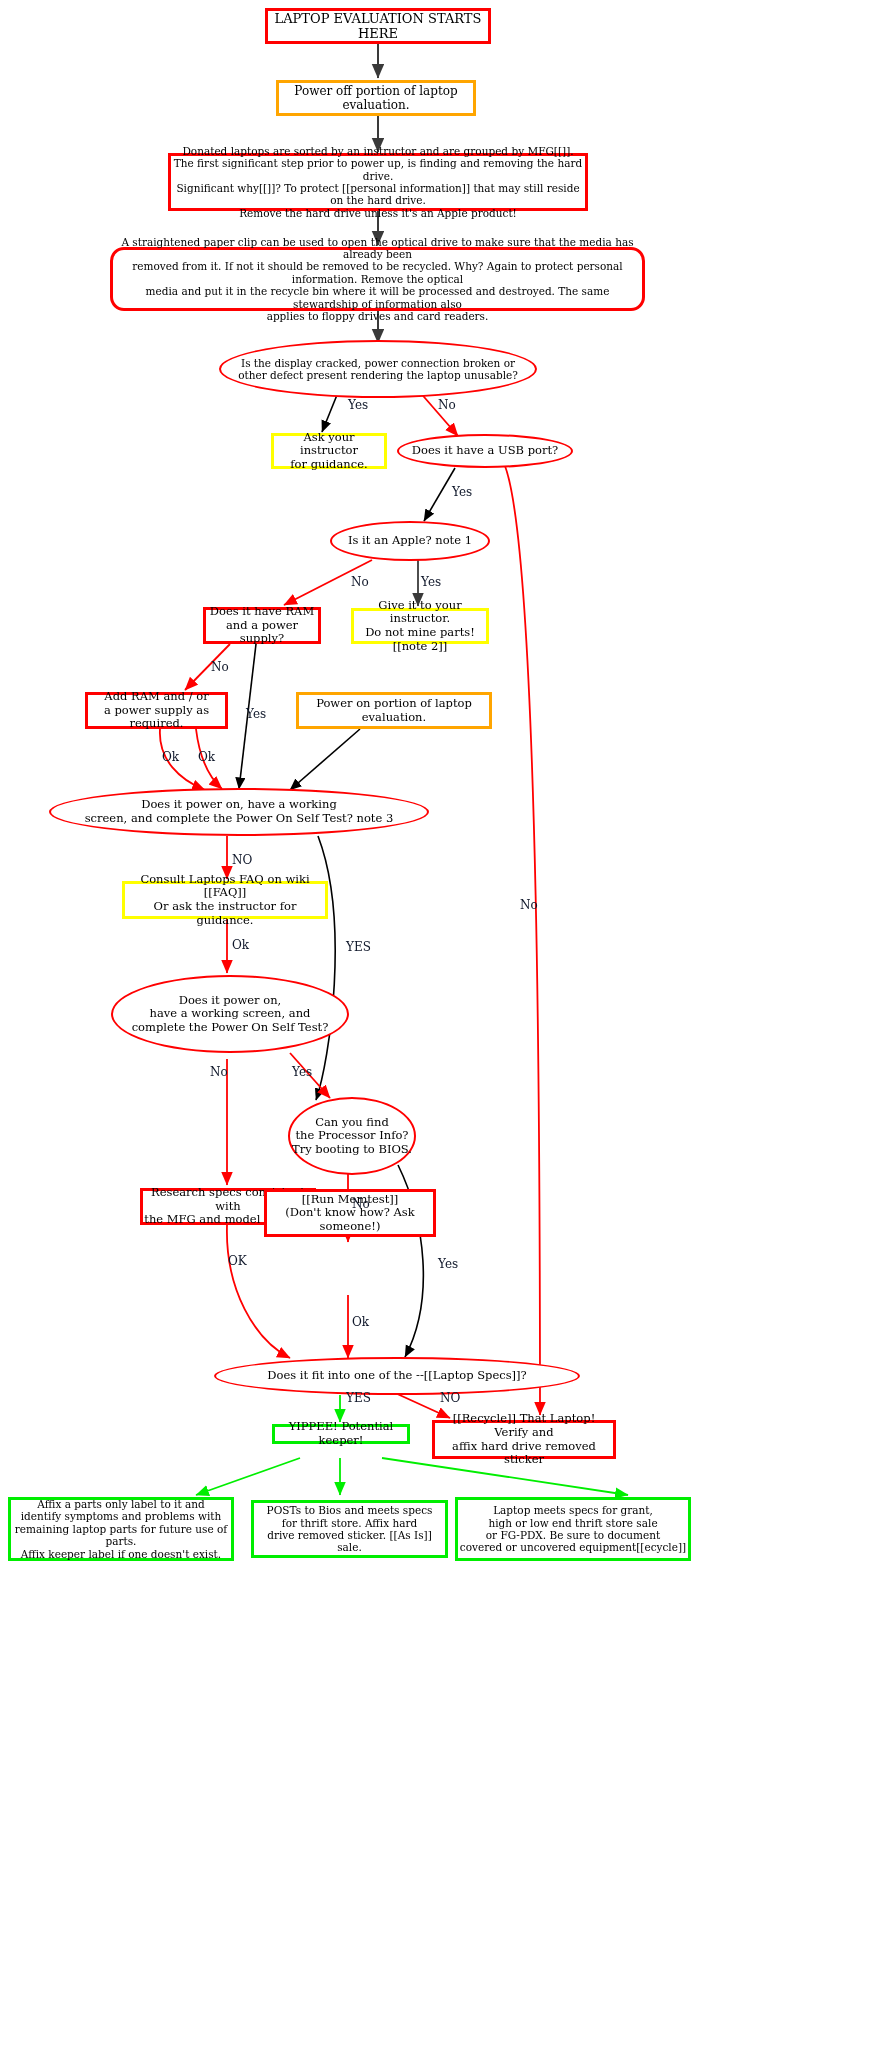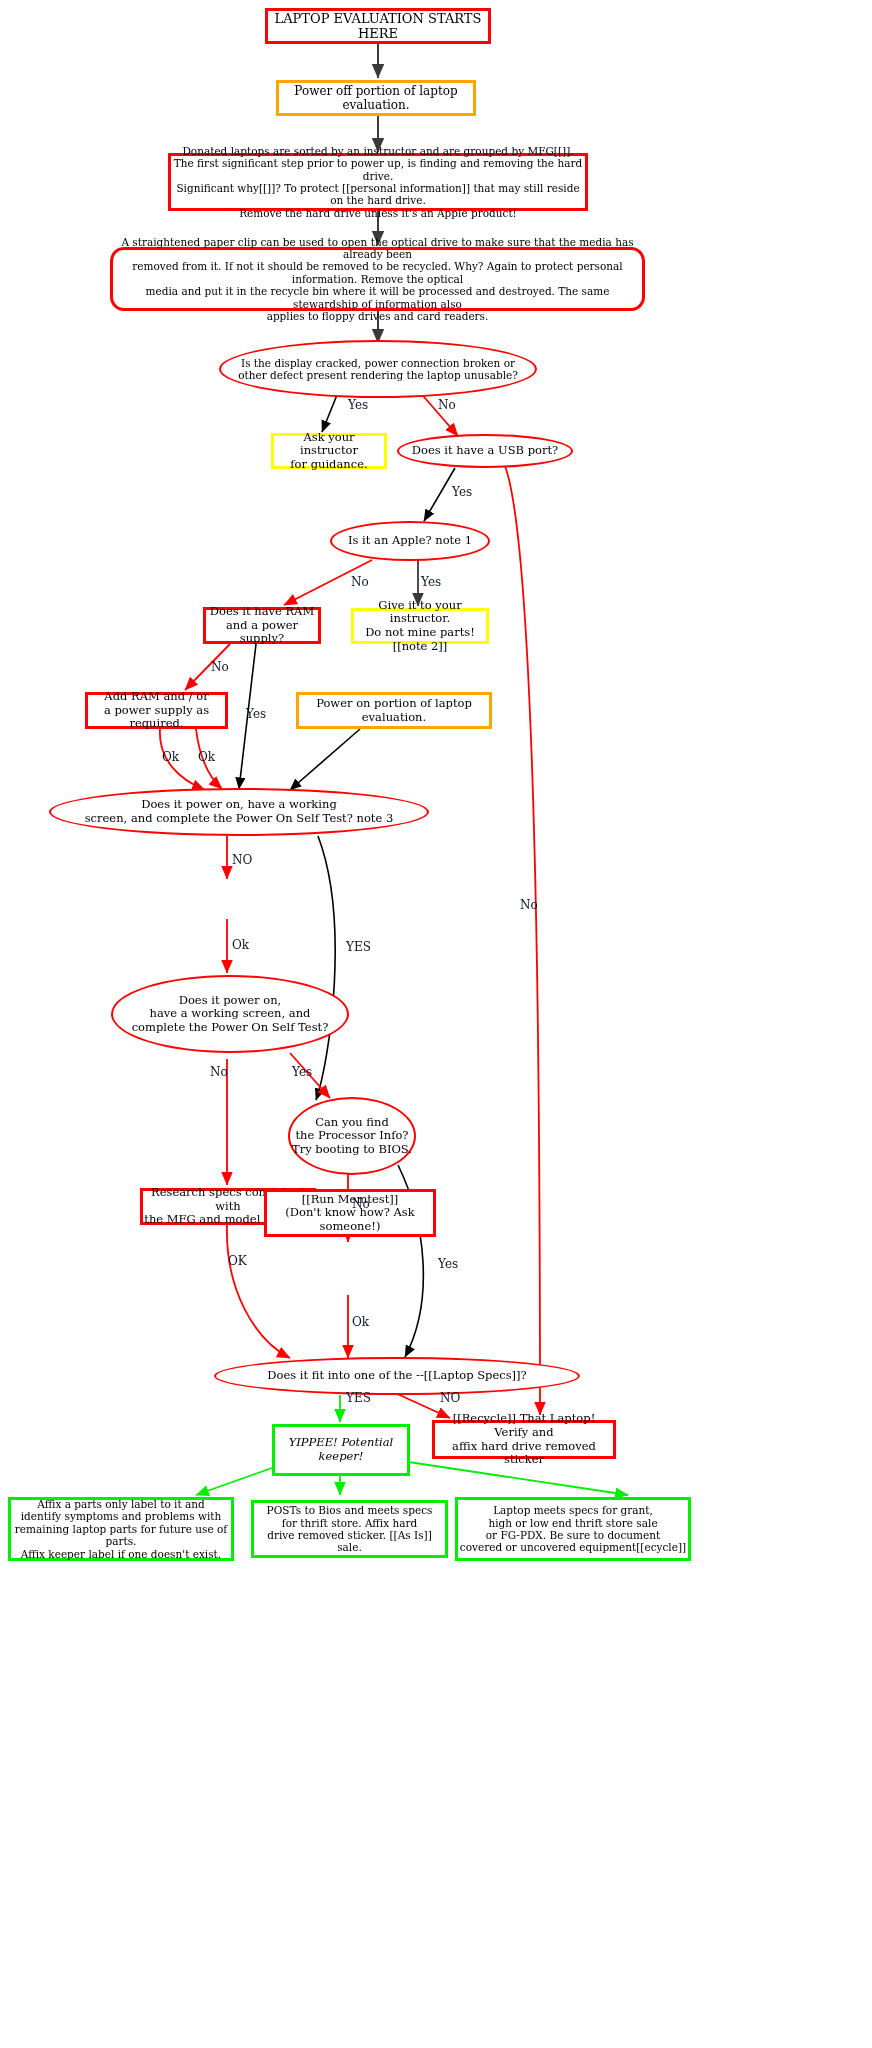--- a/index.html
+++ b/index.html
@@ -214,20 +214,24 @@
     <span class="txt fs11">Power on portion of laptop evaluation.</span>
   </div>
 
   <div class="node ell" style="left:49px; top:788px; width:380px; height:48px;">
     <span class="txt fs11">Does it power on, have a working
 screen, and complete the Power On Self Test? note 3</span>
   </div>
   <div class="edge-label" style="left:232px; top:853px;">NO</div>
   <div class="edge-label" style="left:346px; top:940px;">YES</div>
 
+  <div class="node box yellow" style="left:122px; top:881px; width:206px; height:38px;">
+    <span class="txt fs11">Consult Laptops FAQ on wiki [[FAQ]]
+Or ask the instructor for guidance.</span>
+  </div>
   <div class="edge-label" style="left:232px; top:938px;">Ok</div>
 
   <div class="node ell" style="left:111px; top:975px; width:238px; height:78px;">
     <span class="txt fs11">Does it power on,
 have a working screen, and
 complete the Power On Self Test?</span>
   </div>
   <div class="edge-label" style="left:210px; top:1065px;">No</div>
   <div class="edge-label" style="left:292px; top:1065px;">Yes</div>
 
@@ -250,21 +254,21 @@
 (Don't know how?  Ask someone!)</span>
   </div>
   <div class="edge-label" style="left:352px; top:1315px;">Ok</div>
 
   <div class="node ell" style="left:214px; top:1357px; width:366px; height:38px;">
     <span class="txt fs11">Does it fit into one of the --[[Laptop Specs]]?</span>
   </div>
   <div class="edge-label" style="left:346px; top:1391px;">YES</div>
   <div class="edge-label" style="left:440px; top:1391px;">NO</div>
 
-  <div class="node box green" style="left:272px; top:1424px; width:138px; height:52px;font-style:italic;">
+  <div class="node box green" style="left:272px; top:1424px; width:138px; height:20px;">
     <span class="txt fs11">YIPPEE! Potential keeper!</span>
   </div>
 
   <div class="node box red" style="left:432px; top:1420px; width:184px; height:39px;">
     <span class="txt fs11">[[Recycle]] That Laptop! Verify and
 affix hard drive removed sticker</span>
   </div>
 
   <div class="node box green" style="left:8px; top:1497px; width:226px; height:64px;">
     <span class="txt fs10">Affix a parts only label to it and

